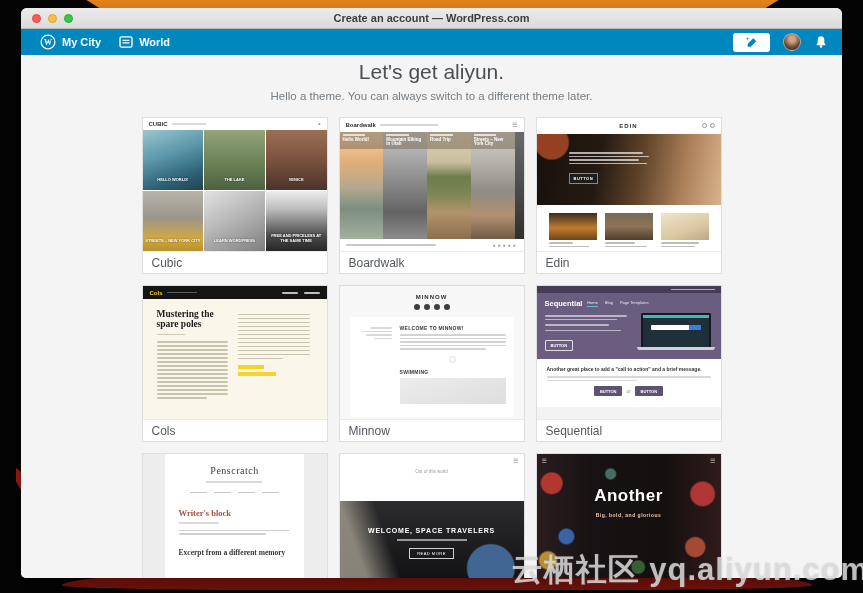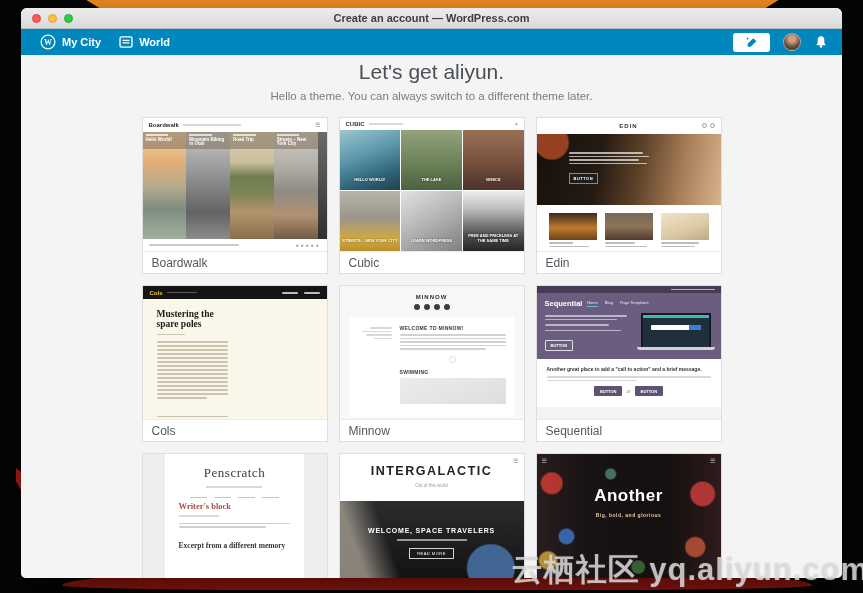--- a/index.html
+++ b/index.html
@@ -106,21 +106,21 @@
   .ed-i3 { background:linear-gradient(160deg,#efe3c8 0%,#dcc9a3 60%,#b9a987 100%); }
   .ed-fig .tl { background:#bdbdbd; height:1.5px; }
 
   
   .cols-thumb { background:#faf6e9; }
   .co-top { height:13px; background:#141414; display:flex; align-items:center; padding:0 7px; gap:4px; }
   .co-logo { font-size:6px; font-weight:bold; color:#f7d22b; }
   .co-tag { width:30px; height:1.5px; background:#5a5a5a; }
   .co-right { margin-left:auto; display:flex; gap:6px; }
   .co-right .tl { width:16px; background:#bdbdbd; margin:0; }
-  .co-body { display:flex; gap:10px; padding:10px 14px 0;flex-direction:column; }
+  .co-body { display:flex; gap:10px; padding:10px 14px 0; }
   .co-colA { width:46%; }
   .co-h { font-family:"Liberation Serif", serif; font-weight:bold; font-size:9.5px; line-height:1.1; color:#1c1c1c; }
   .co-by { width:40%; height:1.5px; background:#cfc9b2; margin:4px 0 6px; }
   .co-lines .tl { background:#c9c4ae; height:1.5px; margin:2.5px 0; }
   .co-colB { width:46%; padding-top:2px; }
   .co-chips { margin-top:6px; display:flex; flex-direction:column; gap:3px; align-items:flex-start; }
   .co-chip { height:4px; background:#f7d22b; }
   .co-chip.a { width:26px; } .co-chip.b { width:38px; }
 
   
@@ -160,26 +160,26 @@
   .seq-cta-h { font-size:5px; font-weight:bold; color:#333; }
   .seq-cta .tl { background:#d8d8d8; height:1.5px; }
   .seq-btns { margin-top:5px; display:flex; align-items:center; justify-content:center; gap:4px; }
   .seq-btn { background:#5d5174; color:#fff; font-size:4px; font-weight:bold; padding:2.5px 6px; border-radius:1px; }
   .seq-or { font-size:4.5px; color:#888; }
   .seq-foot { height:12px; background:#f3f3f3; }
 
   
   .pen { background:#ededed; }
   .pen-sheet { width:76%; margin:0 auto; background:#fff; height:100%; padding-top:11px; text-align:center; }
-  .pen-site { font-family:"Liberation Serif", serif; font-size:13px; color:#3d3d3d; letter-spacing:.5px; }
+  .pen-site { font-family:"Liberation Serif", serif; font-size:10px; color:#3d3d3d; letter-spacing:.5px; }
   .pen-sub { width:56px; height:1.5px; background:#d9d9d9; margin:5px auto 0; }
   .pen-nav { margin-top:9px; display:flex; gap:7px; justify-content:center; }
   .pen-nav .tl { width:17px; background:#c6c6c6; height:1.5px; margin:0; }
   .pen-article { text-align:left; padding:0 14px; }
-  .pen-post { margin-top:3px; font-family:"Liberation Serif", serif; font-weight:bold; font-size:8.5px; color:#a5503f; }
+  .pen-post { margin-top:15px; font-family:"Liberation Serif", serif; font-weight:bold; font-size:8.5px; color:#a5503f; }
   .pen-meta { width:36%; height:1.5px; background:#d9d9d9; margin:4px 0 6px; }
   .pen-article .tl { background:#cfcfcf; height:1.5px; }
   .pen-post2 { margin-top:13px; font-family:"Liberation Serif", serif; font-weight:bold; font-size:7.5px; color:#343434; }
 
   
   .inter { background:#fff; }
   .in-head { position:relative; height:47px; text-align:center; padding-top:10px; }
   .in-menu { position:absolute; right:5px; top:4px; }
   .in-site { font-size:12.5px; font-weight:bold; letter-spacing:1.5px; color:#222; }
   .in-sub { margin-top:5px; font-size:4.5px; color:#9a9a9a; }
@@ -264,20 +264,51 @@
     </div>
 
     <div class="content">
       <div class="step-title">Let's get aliyun.</div>
       <div class="step-sub">Hello a theme. You can always switch to a different theme later.</div>
 
       <div class="grid">
 
         <div class="card">
           <div class="thumb">
+            <div class="cu-top">
+              <span class="cu-site">CUBIC</span>
+              <span class="cu-tag"></span>
+              <span class="menu-glyph cu-menu">▪</span>
+            </div>
+            <div class="cu-grid">
+              <div class="cu-tile cu-t1">
+                  <span class="cu-cap">HELLO WORLD!</span>
+                </div>
+              <div class="cu-tile cu-t2">
+                  <span class="cu-cap">THE LAKE</span>
+                </div>
+              <div class="cu-tile cu-t3">
+                  <span class="cu-cap">VENICE</span>
+                </div>
+              <div class="cu-tile cu-t4">
+                  <span class="cu-cap">STREETS – NEW YORK CITY</span>
+                </div>
+              <div class="cu-tile cu-t5">
+                  <span class="cu-cap">LEARN WORDPRESS</span>
+                </div>
+              <div class="cu-tile cu-t6">
+                  <span class="cu-cap">FREE AND PRICELESS AT THE SAME TIME</span>
+                </div>
+            </div>
+          </div>
+          <div class="card-label">Cubic</div>
+        </div>
+
+        <div class="card">
+          <div class="thumb">
             <div class="bw-top">
               <span class="bw-site">Boardwalk</span>
               <span class="bw-tag"></span>
               <span class="menu-glyph bw-menu">☰</span>
             </div>
             <div class="bw-cols">
               <div class="bw-col bw-c1">
                 <div class="bw-colhead">
                     <div class="bw-date"></div>
                   <div class="bw-cap">Hello World!</div>
@@ -302,51 +333,20 @@
                   </div>
               </div>
               <div class="bw-col bw-c5"></div>
             </div>
             <div class="bw-foot">
               <span class="tl"></span>
               <span class="bw-dots">●●●●●</span>
             </div>
           </div>
           <div class="card-label">Boardwalk</div>
-        </div>
-
-        <div class="card">
-          <div class="thumb">
-            <div class="cu-top">
-              <span class="cu-site">CUBIC</span>
-              <span class="cu-tag"></span>
-              <span class="menu-glyph cu-menu">▪</span>
-            </div>
-            <div class="cu-grid">
-              <div class="cu-tile cu-t1">
-                  <span class="cu-cap">HELLO WORLD!</span>
-                </div>
-              <div class="cu-tile cu-t2">
-                  <span class="cu-cap">THE LAKE</span>
-                </div>
-              <div class="cu-tile cu-t3">
-                  <span class="cu-cap">VENICE</span>
-                </div>
-              <div class="cu-tile cu-t4">
-                  <span class="cu-cap">STREETS – NEW YORK CITY</span>
-                </div>
-              <div class="cu-tile cu-t5">
-                  <span class="cu-cap">LEARN WORDPRESS</span>
-                </div>
-              <div class="cu-tile cu-t6">
-                  <span class="cu-cap">FREE AND PRICELESS AT THE SAME TIME</span>
-                </div>
-            </div>
-          </div>
-          <div class="card-label">Cubic</div>
         </div>
 
         <div class="card">
           <div class="thumb edin">
             <div class="ed-top">
               <span class="ed-site">EDIN</span>
               <span class="ed-menu">
                 <span class="ed-dot"></span>
                 <span class="ed-dot"></span>
               </span>
@@ -536,21 +536,20 @@
               </div>
             </div>
           </div>
 
         </div>
 
         <div class="card">
           <div class="thumb inter">
             <div class="in-head">
               <span class="menu-glyph in-menu">☰</span>
-              <div class="in-site">INTERGALACTIC</div>
               <div class="in-sub">Out of this world</div>
             </div>
             <div class="in-space">
               <div class="in-h">WELCOME, SPACE TRAVELERS</div>
               <div class="in-line"></div>
               <span class="in-btn">READ MORE</span>
             </div>
           </div>
 
         </div>

